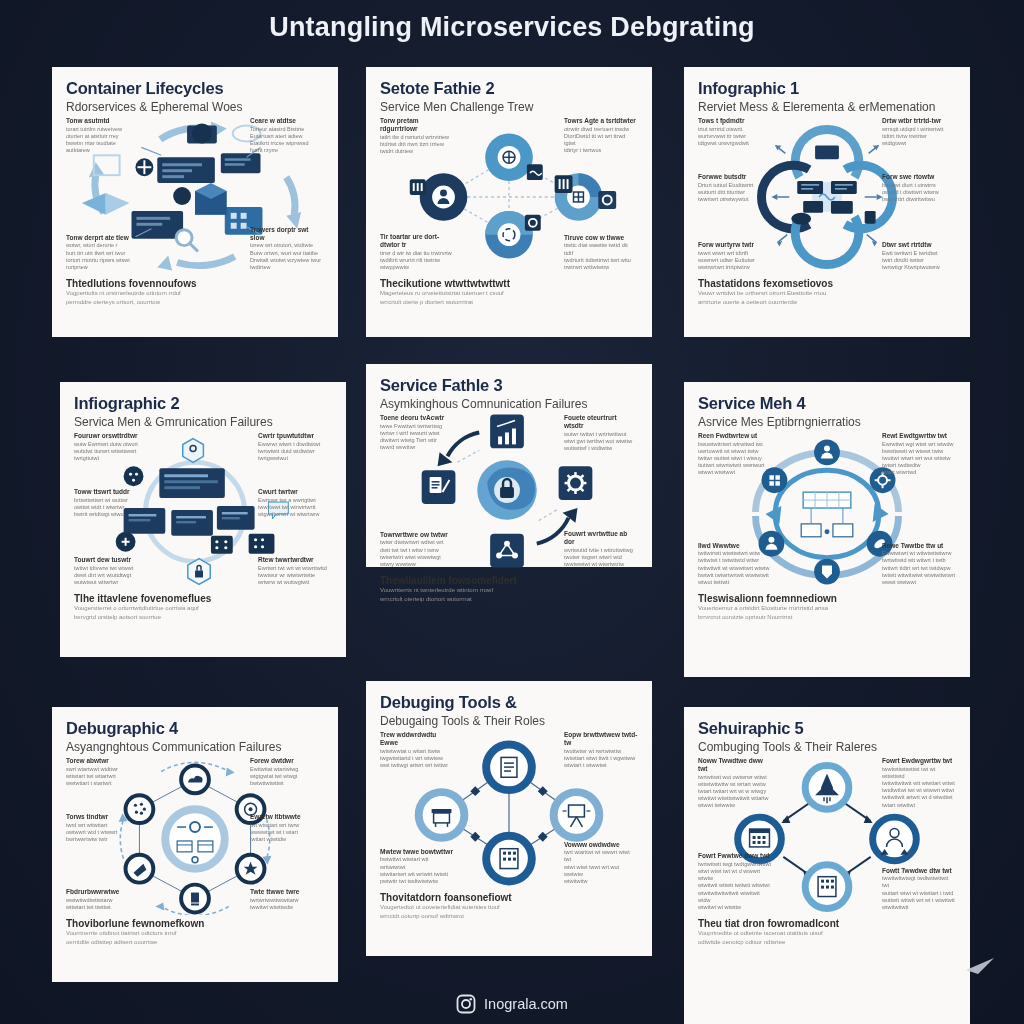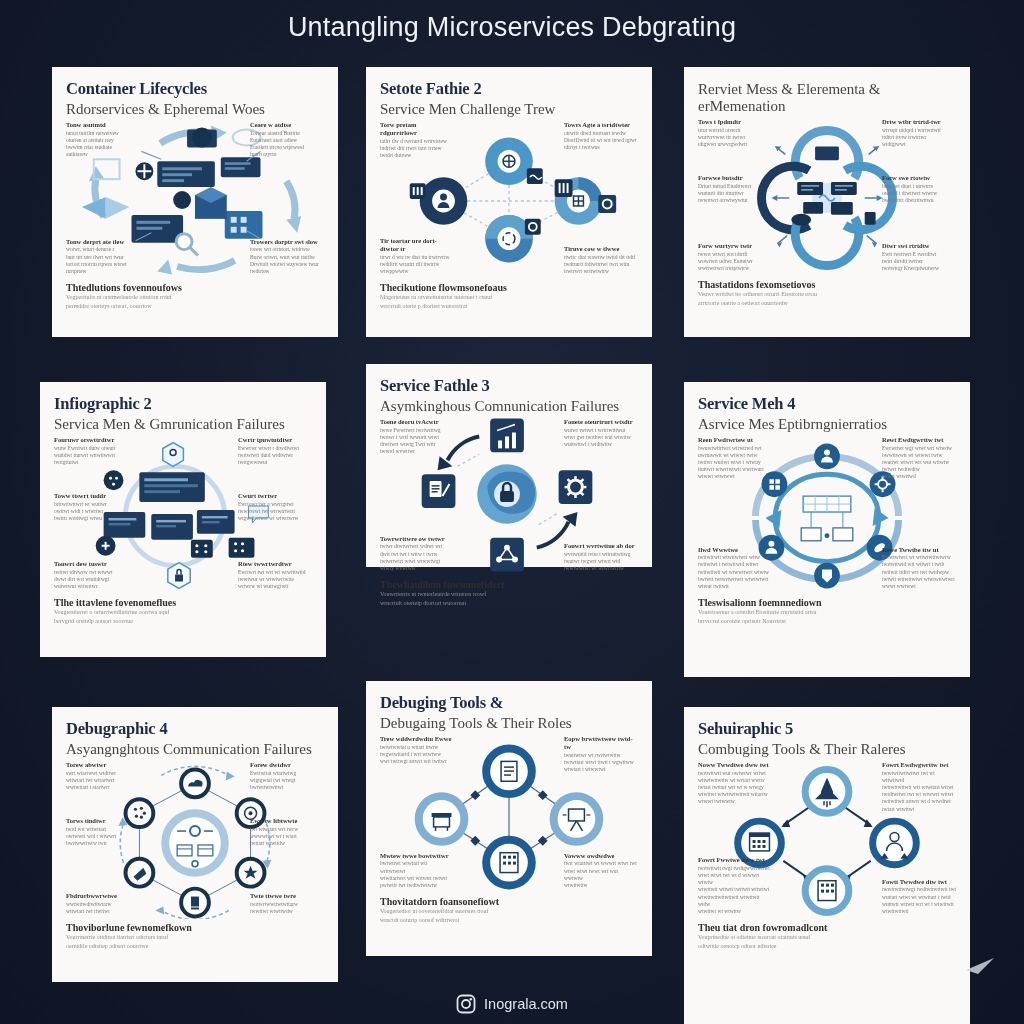--- a/index.html
+++ b/index.html
@@ -3,28 +3,28 @@
 <meta charset="utf-8">
 <style>
   html,body{margin:0;padding:0}
   body{
     width:1024px;height:1024px;position:relative;overflow:hidden;
     font-family:"Liberation Sans",sans-serif;
     background:radial-gradient(ellipse at 50% 38%, #1b2439 0%, #131a2b 55%, #0f1524 100%);
   }
   .page-title{
     position:absolute;top:12px;left:0;right:0;margin:0;text-align:center;
-    font-size:27px;font-weight:400;color:#eef1f6;letter-spacing:.2px;
+    font-size:27px;font-weight:700;color:#eef1f6;letter-spacing:.2px;
   }
   .card{
     position:absolute;width:286px;background:#faf9f7;color:#222;
-    box-sizing:border-box;padding:12px 14px 0;font-family:Liberation Serif, serif;
+    box-sizing:border-box;padding:12px 14px 0;
   }
   .ct{margin:0;font-size:16.5px;font-weight:bold;color:#1c2b4a;letter-spacing:-.2px}
-  .cs{margin:2px 0 0;font-size:15px;color:#454545}
+  .cs{margin:2px 0 0;font-size:12px;color:#454545}
   .diag{position:relative;height:158px;margin-top:3px}
   .diag svg{position:absolute;left:50%;top:0;transform:translateX(-50%)}
   .labels{position:absolute;left:0;top:0;right:0;bottom:0;pointer-events:none}
   .lbl{position:absolute;width:74px;text-align:left}
   .lbl-t{font-size:6.5px;font-weight:bold;color:#333;margin-bottom:1px;line-height:1.2}
   .lbl-l{font-size:5.5px;color:#787878;line-height:1.3}
   .pos-tl{left:0;top:0}.pos-tr{right:0;top:0}
   .pos-l{left:0;top:56px}.pos-r{right:0;top:56px}
   .pos-bl{left:0;bottom:4px}.pos-br{right:0;bottom:4px}
   .cf{text-align:left;margin-top:3px}
@@ -230,27 +230,28 @@
         </div>
         <div class="lbl pos-br">
           <div class="lbl-t">Tiruve cow w tlwwe</div>
           <div class="lbl-l">ttwttc dtat wawttw twttd dtt ttdtf</div>
           <div class="lbl-l">twdrturtt ttdtwttrtwt twrt wttu</div>
           <div class="lbl-l">trwtrwrt wrttwtwtrw</div>
         </div>
       </div>
   </div>
   <div class="cf">
-    <div class="cf-t">Thecikutione flowmsonefoaus</div>
+    <div class="cf-t">Thecikutione wtwttwtwttwtt</div>
     <div class="cf-l">Magerteteus ru orvetettutstrtat tutertuer t csuuf</div>
     <div class="cf-l">wrrcrtult oterte p dtortert wutorrrtrat</div>
   </div>
 </section>
 
 <section class="card" style="left:684px;top:67px;height:270px">
+  <h2 class="ct">Infographic 1</h2>
   <p class="cs">Rerviet Mess &amp; Elerementa &amp; erMemenation</p>
   <div class="diag">
     <svg width="258" height="158" viewBox="0 0 260 158">
       <g fill="none" stroke-width="9">
         <path d="M102.3,60 A32,32 0 1 1 157.7,60" stroke="#5da0cc"></path>
         <path d="M112,52.3 A32,32 0 1 0 112,107.7" stroke="#1d3a5f"></path>
         <path d="M148,52.3 A32,32 0 1 1 148,107.7" stroke="#4a97c8"></path>
         <path d="M102.3,100 A32,32 0 1 0 157.7,100" stroke="#4a97c8"></path>
       </g>
       <circle cx="130" cy="80" r="15" fill="#d7e6f2"></circle>
@@ -324,21 +325,21 @@
         </div>
       </div>
   </div>
   <div class="cf">
     <div class="cf-t">Thastatidons fexomsetiovos</div>
     <div class="cf-l">Veuwr wrttdwt be orthersrt otrurrt Etesttotte rrtou</div>
     <div class="cf-l">arrtrtorte ouerte a oetteort ouurrterdw</div>
   </div>
 </section>
 
-<section class="card" style="left:40px;top:382px;height:275px">
+<section class="card" style="left:60px;top:382px;height:275px">
   <h2 class="ct">Infiographic 2</h2>
   <p class="cs">Servica Men &amp; Gmrunication Failures</p>
   <div class="diag">
     <svg width="258" height="158" viewBox="0 0 260 158">
       <circle cx="122" cy="80" r="50" fill="none" stroke="#c4d9ea" stroke-width="5"></circle>
       <g>
         <polygon points="120,6 130.4,12 130.4,24 120,30 109.6,24 109.6,12" fill="#eef5fa" stroke="#4a97c8" stroke-width="1.5"></polygon>
         <circle cx="120" cy="16" r="3" class="ns" stroke-width="1.2"></circle>
       </g>
       <g>

